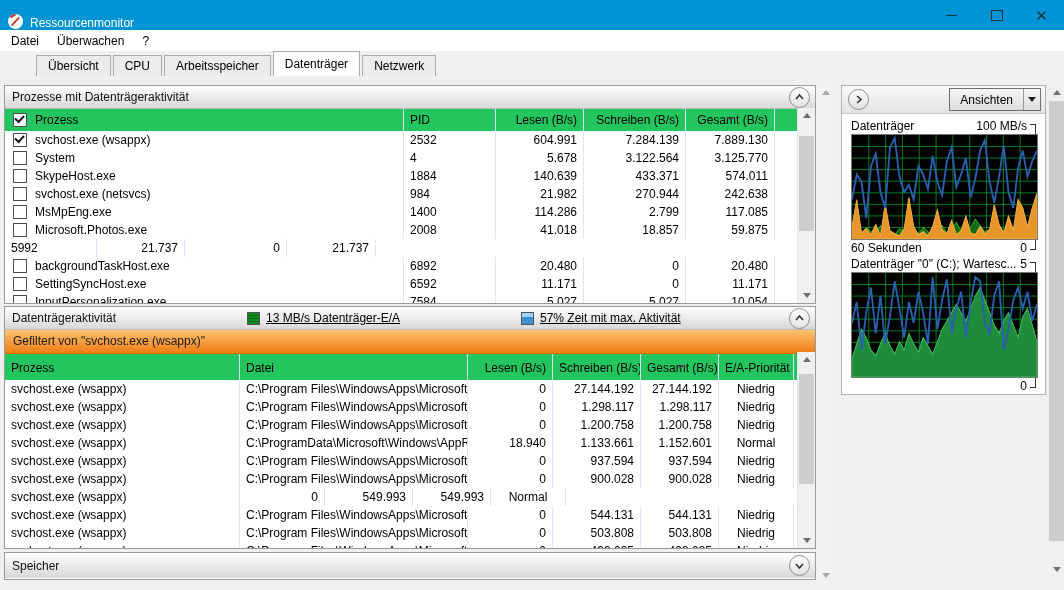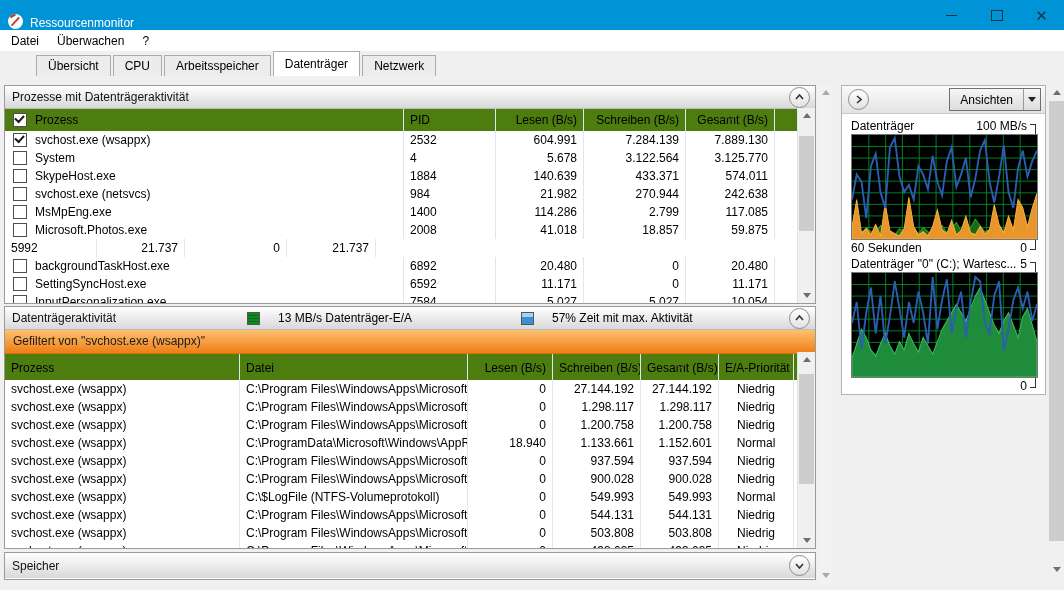--- a/index.html
+++ b/index.html
@@ -22,25 +22,25 @@
   .tab{height:20px;line-height:20px;padding:0 11px;border:1px solid #ababab;border-bottom:none;background:#ececec;margin-right:2px;}
   .tab.active{height:24px;line-height:24px;background:#fff;position:relative;z-index:2;}
   
   .left-panel{position:absolute;left:4px;top:76px;width:812px;bottom:0;}
   .section{position:absolute;left:0;width:810px;border:1px solid #9a9a9a;background:#fff;overflow:hidden;}
   .sec-h{position:relative;height:22px;background:linear-gradient(#ffffff,#d8d8d8);border-bottom:1px solid #bcbcbc;
          display:flex;align-items:center;padding:0 5px 0 7px;}
   .sec-title{color:#111;}
   .circle-btn{width:19px;height:19px;border-radius:50%;border:1px solid #8c8c8c;background:linear-gradient(#ffffff,#e2e2e2);
               display:flex;align-items:center;justify-content:center;margin-left:auto;flex:none;}
-  .legend{position:absolute;display:flex;align-items:center;gap:18px;}
+  .legend{position:absolute;display:flex;align-items:center;gap:6px;text-decoration:underline;}
   .leg-0{left:242px;} .leg-1{left:516px;}
   .legend-sq{width:11px;height:11px;border:1px solid #555;flex:none;}
   
-  .thead{display:flex;height:22px;line-height:22px;background:#4d7c0f;position:relative;}
+  .thead{display:flex;height:22px;line-height:22px;background:#22c55e;position:relative;}
   .trow{display:flex;height:18px;line-height:18px;background:#fff;}
   .cell{border-right:1px solid #dbe8f4;padding:0 6px;overflow:hidden;white-space:nowrap;flex:none;box-sizing:border-box;}
   .num{text-align:right;}
   .ctr{text-align:center;}
   
   .t1-name{width:399px;flex:none;display:flex;align-items:center;}
   .t1-pid{width:92px;}
   .t1-read{width:88px;}
   .t1-write{width:102px;}
   .t1-total{width:89px;}
@@ -332,21 +332,20 @@
           <div class="trow">
             <span class="cell t2-proc">svchost.exe (wsappx)</span>
             <span class="cell t2-file">C:\Program Files\WindowsApps\Microsoft.Microsoft3DViewe...</span>
             <span class="cell t2-read num">0</span>
             <span class="cell t2-write num">900.028</span>
             <span class="cell t2-total num">900.028</span>
             <span class="cell t2-prio ctr">Niedrig</span>
           </div>
           <div class="trow">
             <span class="cell t2-proc">svchost.exe (wsappx)</span>
-            <span class="cell t2-file">C:\$LogFile (NTFS-Volumeprotokoll)</span>
             <span class="cell t2-read num">0</span>
             <span class="cell t2-write num">549.993</span>
             <span class="cell t2-total num">549.993</span>
             <span class="cell t2-prio ctr">Normal</span>
           </div>
           <div class="trow">
             <span class="cell t2-proc">svchost.exe (wsappx)</span>
             <span class="cell t2-file">C:\Program Files\WindowsApps\Microsoft.SkypeApp_11.19.8...</span>
             <span class="cell t2-read num">0</span>
             <span class="cell t2-write num">544.131</span>

